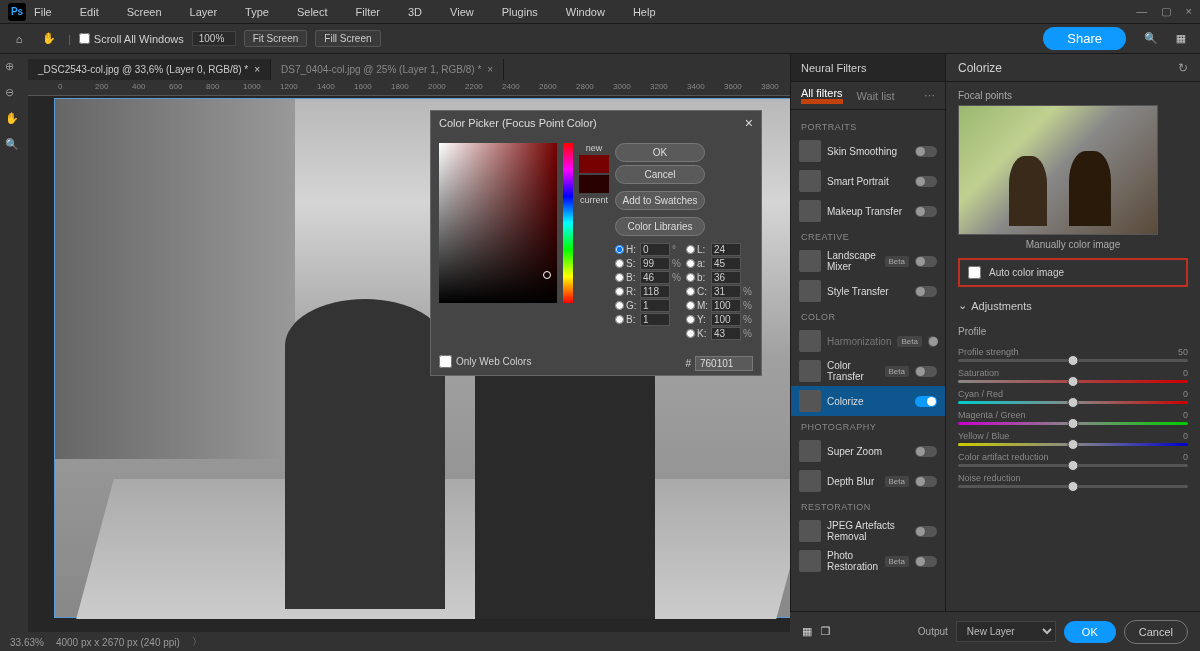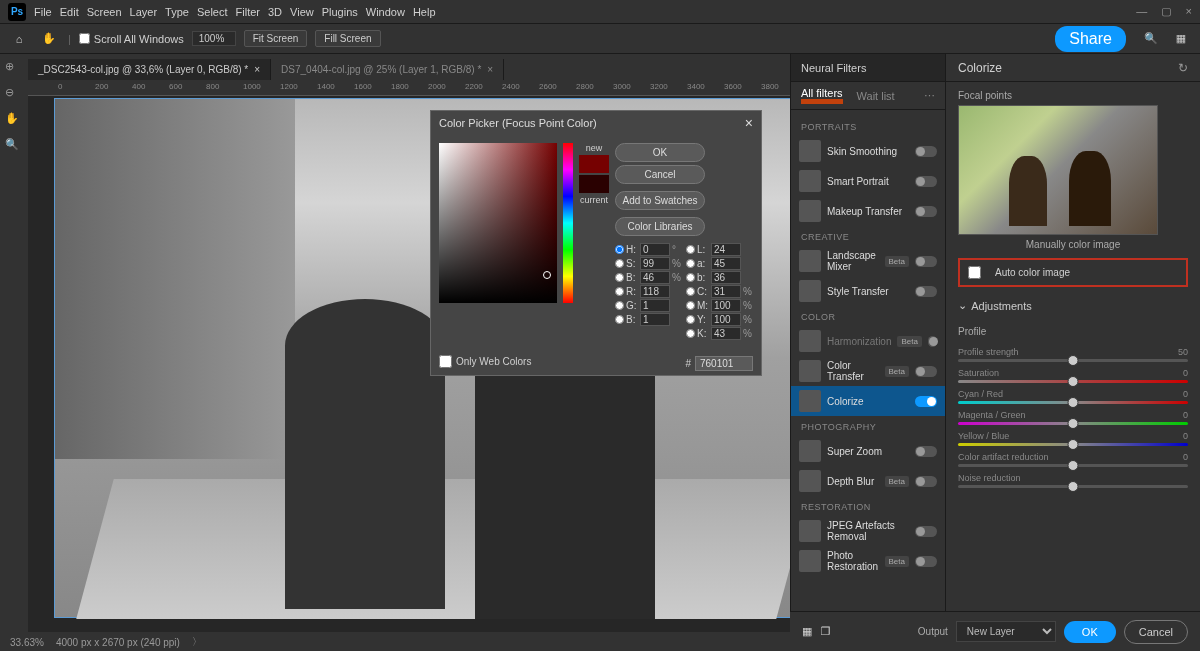--- a/index.html
+++ b/index.html
@@ -1,28 +1,28 @@
 <!DOCTYPE html>
 <html><head>
 <meta charset="utf-8">
 <style>
 *{margin:0;padding:0;box-sizing:border-box;font-family:-apple-system,BlinkMacSystemFont,"Segoe UI",Arial,sans-serif;user-select:none}
 body{background:#323232;color:#d0d0d0;font-size:11px;width:1200px;height:651px;overflow:hidden;position:relative}
 .topbar{height:24px;background:#323232;display:flex;align-items:center;padding:0 8px;border-bottom:1px solid #1a1a1a}
 .ps-logo{width:18px;height:18px;background:#000000;color:#31a8ff;display:flex;align-items:center;justify-content:center;font-weight:bold;font-size:10px;border-radius:3px;margin-right:8px}
-.menus{display:flex;gap:8px}
+.menus{display:flex;gap:28px}
 .menus span{color:#d0d0d0;cursor:pointer}
 .win-ctrl{margin-left:auto;display:flex;gap:14px;color:#999}
 .optbar{height:30px;background:#323232;display:flex;align-items:center;padding:0 8px;gap:8px;border-bottom:1px solid #1a1a1a}
 .tool-ico{width:22px;height:22px;display:flex;align-items:center;justify-content:center;color:#ccc}
 .chk{display:flex;align-items:center;gap:4px}
 .chk input{width:11px;height:11px}
 .num-inp{background:#2a2a2a;border:1px solid #444;color:#ccc;padding:1px 6px;width:44px;font-size:10px}
 .btn-sm{background:#3a3a3a;border:1px solid #555;color:#ccc;padding:2px 8px;border-radius:2px;font-size:10px;cursor:pointer}
-.btn-share{background:#0d99ff;border:none;color:#fff;padding:4px 14px;border-radius:12px;font-size:16px;margin-left:auto;cursor:pointer}
+.btn-share{background:#0d99ff;border:none;color:#fff;padding:4px 24px;border-radius:12px;font-size:13px;margin-left:auto;cursor:pointer}
 .main{display:flex;height:578px}
 .toolcol{width:28px;background:#323232;display:flex;flex-direction:column;align-items:center;gap:8px;padding-top:6px}
 .toolcol div{width:18px;height:18px;color:#999}
 .canvas-area{flex:1;background:#262626;position:relative;overflow:hidden}
 .doctabs{height:26px;background:#323232;display:flex;align-items:flex-end}
 .doctab{background:#262626;padding:5px 10px;font-size:10px;color:#ccc;border-right:1px solid #1a1a1a;display:flex;align-items:center;gap:6px}
 .doctab.inactive{background:#323232;color:#888}
 .ruler-h{height:16px;background:#323232;border-bottom:1px solid #555;position:relative;font-size:8px;color:#888;overflow:hidden}
 .ruler-h span{position:absolute;top:2px}
 .canvaswrap{position:absolute;top:42px;left:16px;right:0;bottom:0}
@@ -73,21 +73,21 @@
 .nf-toggle.on::after{left:12px;background:#fff}
 .col-panel{width:255px;background:#323232;border-left:1px solid #1a1a1a;display:flex;flex-direction:column;overflow-y:auto}
 .col-hdr{height:28px;display:flex;align-items:center;padding:0 12px;font-size:12px;font-weight:500;border-bottom:1px solid #1a1a1a}
 .col-hdr .reset{margin-left:auto;color:#999}
 .sect-lbl{padding:8px 12px 4px;font-size:10px;color:#aaa}
 .preview{margin:0 12px;width:200px;height:130px;background:linear-gradient(135deg,#9ab870 0%,#c0d090 30%,#888 50%,#5a4a3a 100%);border:1px solid #555;position:relative}
 .preview .p1{position:absolute;left:50px;top:50px;width:38px;height:70px;background:#3a2a1a;border-radius:40% 40% 0 0}
 .preview .p2{position:absolute;left:110px;top:45px;width:42px;height:75px;background:#2a1a0a;border-radius:40% 40% 0 0}
 .manlink{text-align:center;font-size:10px;color:#aaa;padding:4px 0}
 .autobox{margin:4px 12px 8px;border:2px solid #c03020;padding:6px 8px}
-.autobox label{display:flex;align-items:center;gap:14px;font-size:10px}
+.autobox label{display:flex;align-items:center;gap:8px;font-size:10px}
 .adjhdr{padding:4px 12px;font-size:11px;display:flex;align-items:center;gap:4px;color:#ccc}
 .profile-row{padding:2px 12px}
 .sel{width:100%;background:#2a2a2a;border:1px solid #444;color:#bbb;padding:3px 6px;font-size:10px}
 .sld-row{padding:4px 12px 2px}
 .sld-lbl{display:flex;justify-content:space-between;font-size:9px;color:#888;margin-bottom:2px}
 .sld{width:100%;height:3px;background:#555;position:relative;border-radius:2px}
 .sld.grad-sat{background:linear-gradient(to right,#888,#c00)}
 .sld.grad-cr{background:linear-gradient(to right,#0cc,#888,#c00)}
 .sld.grad-mg{background:linear-gradient(to right,#c0c,#888,#0c0)}
 .sld.grad-yb{background:linear-gradient(to right,#cc0,#888,#00c)}

